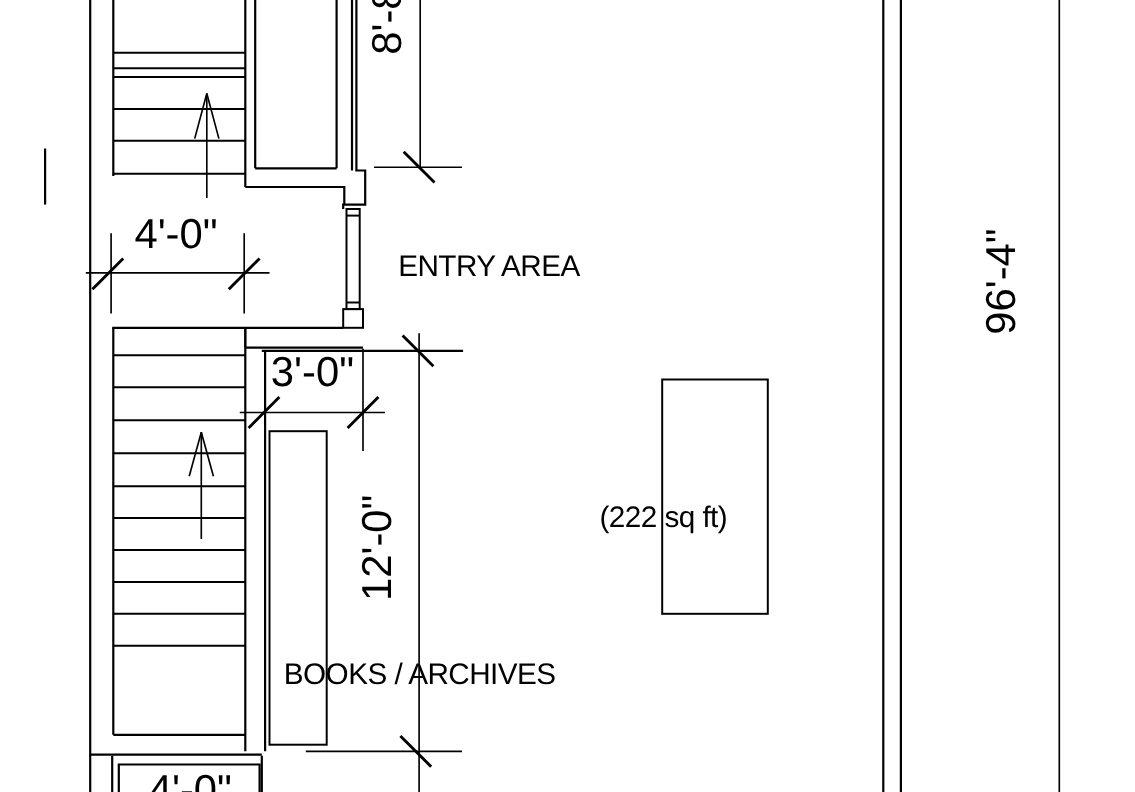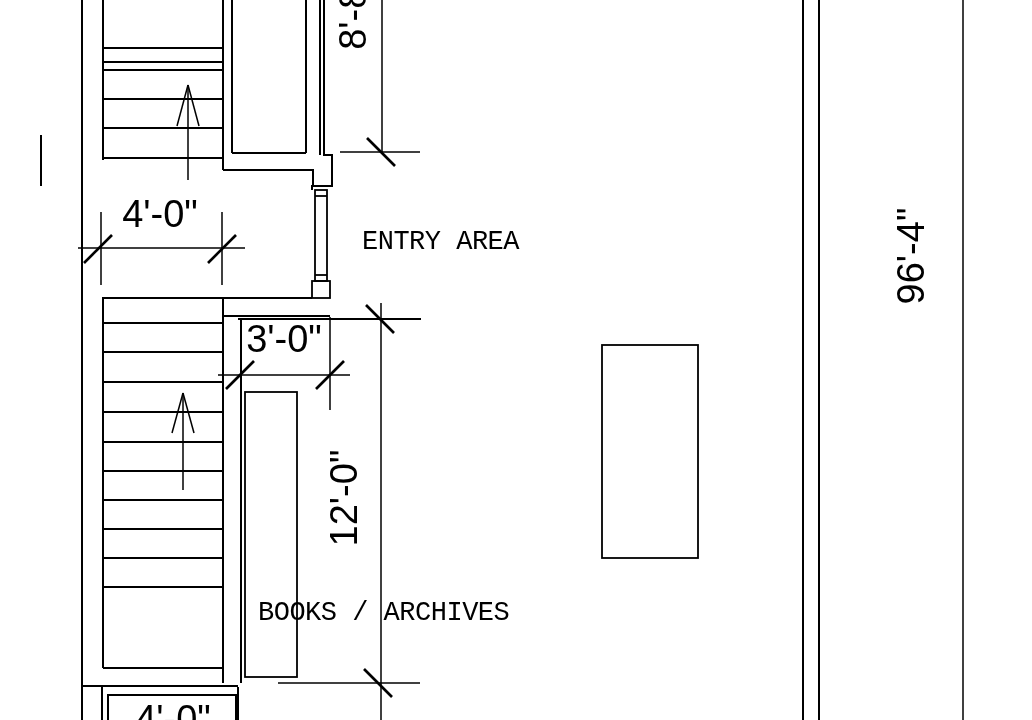--- a/index.html
+++ b/index.html
@@ -2,21 +2,21 @@
 <html style="--line: #000000; --bg: #ffffff;"><head>
 <meta charset="utf-8">
 <style>
   :root { --line:#000000; --bg:#ffffff; }
   * { margin:0; padding:0; box-sizing:border-box; }
   html,body { width:1032px; height:720px; background:var(--bg); overflow:hidden; }
   body { position:relative; font-family:"Liberation Sans", sans-serif; color:var(--line); }
   #plan-canvas { position:absolute; left:0; top:0; }
   #plan-canvas path, #plan-canvas rect, #plan-canvas line { stroke:var(--line); fill:none; }
   .txt { position:absolute; white-space:nowrap; color:var(--line); }
-  .room-label { font-size:27px; line-height:31px; letter-spacing:-0.5px;font-family:Liberation Mono, monospace; }
+  .room-label { font-size:27px; line-height:31px; letter-spacing:-0.5px; }
   .dim-label { font-size:38px; transform:translate(-50%,-50%); }
   .dim-label.rot { transform:translate(-50%,-50%) rotate(-90deg); }
   
   #lbl-entry   { left:362px; top:227px; }
   #lbl-meeting { left:545px; top:455px; }
   #lbl-books   { left:258px; top:550px;margin-top:48px; }
   #dim-stair   { left:160px; top:214px; }
   #dim-door    { left:284px; top:339px; }
   #dim-books   { left:344px; top:498px; }
   #dim-top     { left:353px; top:12px;  }
@@ -119,20 +119,21 @@
     <path d="M316 389 L344 361"></path>
     <path d="M367 138 L395 166"></path>
     <path d="M366 305 L394 333"></path>
     <path d="M364 669 L392 697"></path>
   </g>
 </svg>
 
 <div class="txt room-label" id="lbl-entry">ENTRY AREA</div>
 
 <div class="txt room-label" id="lbl-meeting">
+  <div>(222 sq ft)</div>
 </div>
 
 <div class="txt room-label" id="lbl-books">BOOKS / ARCHIVES</div>
 
 <div class="txt dim-label" id="dim-stair">4'-0"</div>
 
 <div class="txt dim-label" id="dim-door">3'-0"</div>
 
 <div class="txt dim-label rot" id="dim-books">12'-0"</div>
 

